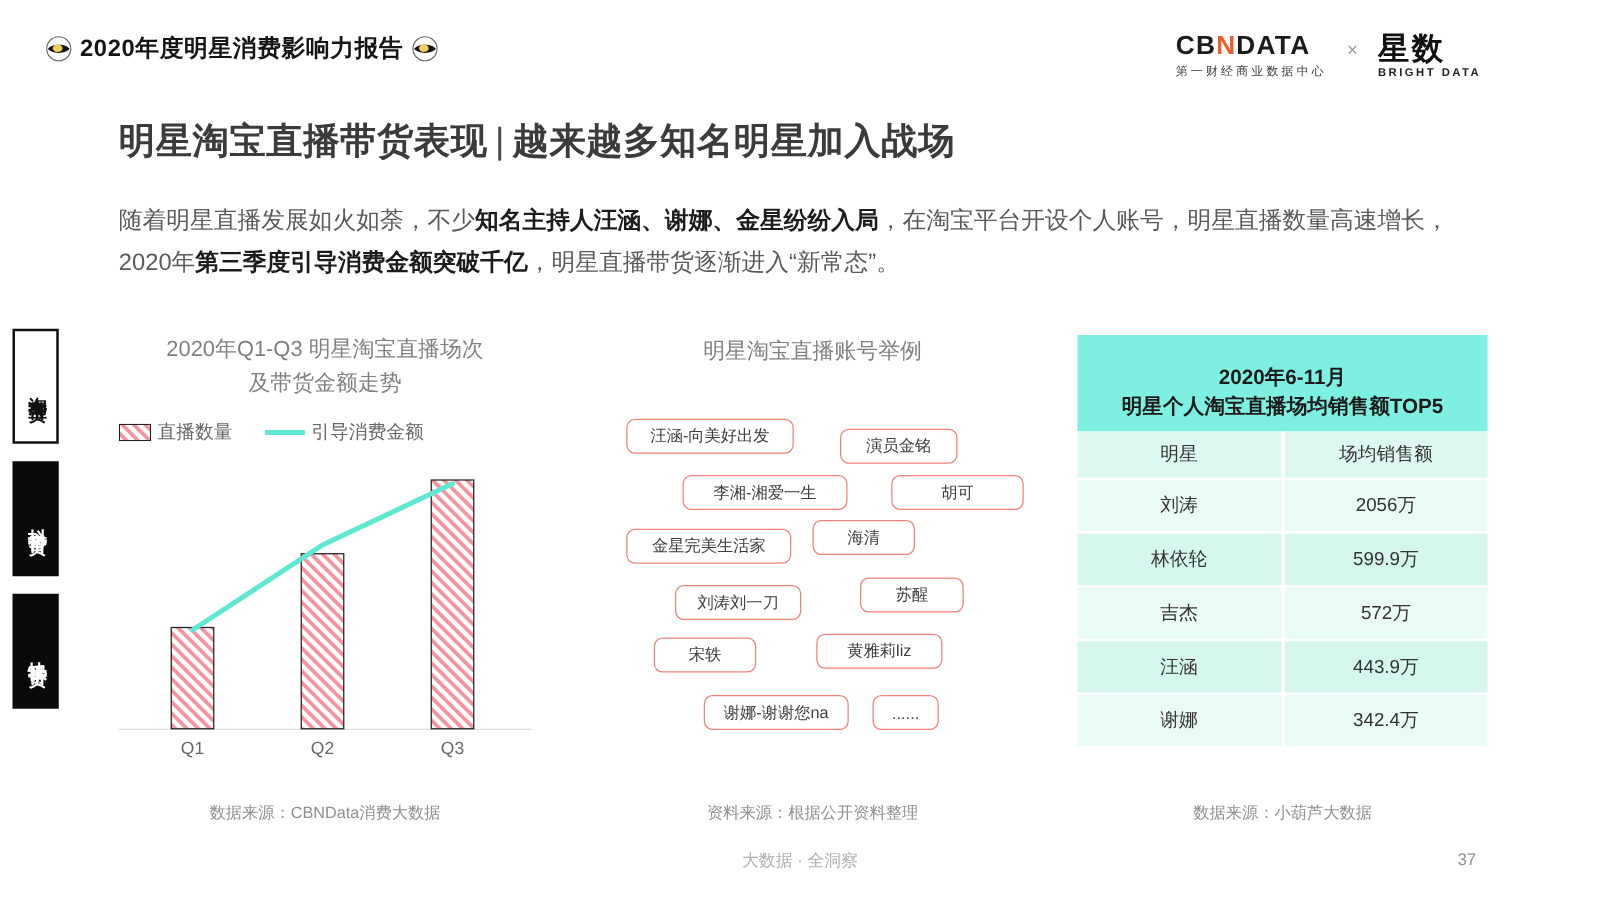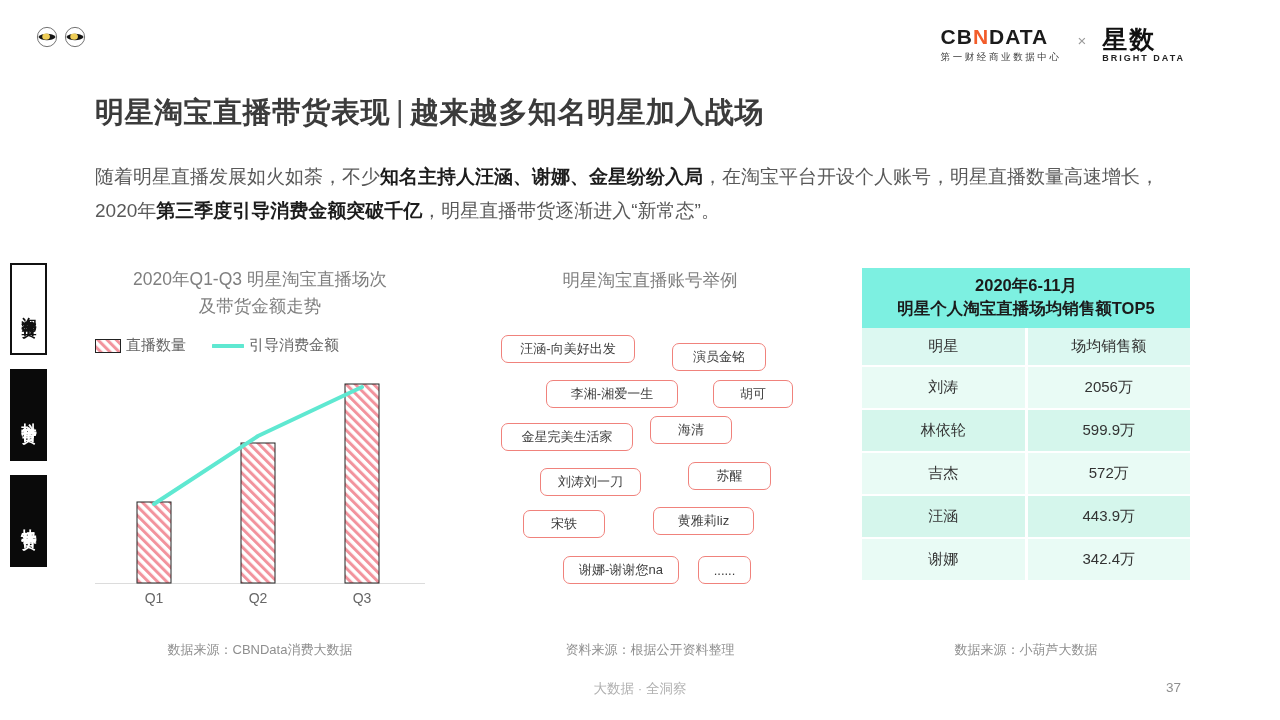--- a/index.html
+++ b/index.html
@@ -49,21 +49,21 @@
   
   .accounts-panel { position:absolute; left:480px; top:268px; width:340px; height:330px; }
   .accounts-title { text-align:center; font-size:17.5px; color:#7f7f7f; }
   .acct-box { position:absolute; height:28px; border:1.5px solid #F0827C; border-radius:7px;
     display:flex; align-items:center; justify-content:center; background:#fff;
     font-size:13px; color:#3d3d3d; white-space:nowrap; }
 
   
   .sales-table { position:absolute; left:862px; top:268px; width:328px; }
   .t-header { background:#7DF0E1; text-align:center; font-weight:700; color:#1b1b1b;
-    padding:6px 0 8px 0; line-height:23px; font-size:16.5px; }
+    padding:23px 0 8px 0; line-height:23px; font-size:16.5px; }
   .t-sub { display:flex; gap:3px; margin-top:0; }
   .t-sub div { flex:1; background:#DCF8F1; text-align:center; padding:9px 0; font-size:15px; color:#333; }
   .t-row { display:flex; gap:3px; margin-top:2px; }
   .t-row div { flex:1; text-align:center; padding:11px 2px; font-size:15px; color:#333; }
   .t-row.light div { background:#E9FBF5; }
   .t-row.dark div { background:#D5F6EC; }
 
   
   .source { position:absolute; top:641px; font-size:13px; color:#8f8f8f; text-align:center; }
   .source.s1 { left:95px; width:330px; }
@@ -87,20 +87,21 @@
 <div class="page">
 
   <div class="header-left">
     <span class="eye-icon">
       <svg width="22" height="22" viewBox="0 0 24 24">
         <circle cx="12" cy="12" r="10.5" fill="none" stroke="#666" stroke-width="1"></circle>
         <path d="M2.5 12 C6 7.2, 18 7.2, 21.5 12 C18 16.8, 6 16.8, 2.5 12 Z" fill="#141414"></path>
         <ellipse cx="11" cy="11.6" rx="4.2" ry="3.3" fill="#EFCE58"></ellipse>
       </svg>
     </span>
+    <span class="report-title">2020年度明星消费影响力报告</span>
     <span class="eye-icon">
       <svg width="22" height="22" viewBox="0 0 24 24">
         <circle cx="12" cy="12" r="10.5" fill="none" stroke="#666" stroke-width="1"></circle>
         <path d="M2.5 12 C6 7.2, 18 7.2, 21.5 12 C18 16.8, 6 16.8, 2.5 12 Z" fill="#141414"></path>
         <ellipse cx="11" cy="11.6" rx="4.2" ry="3.3" fill="#EFCE58"></ellipse>
       </svg>
     </span>
   </div>
 
   <div class="header-right">
@@ -161,21 +162,21 @@
         <text x="267" y="238" text-anchor="middle" font-size="14" fill="#666">Q3</text>
       </svg>
   </div>
 
   <div class="accounts-panel">
     <div class="accounts-title">明星淘宝直播账号举例</div>
     <div id="acctBoxes">
         <div class="acct-box" style="left: 21px; top: 67px; width: 134px;">汪涵-向美好出发</div>
         <div class="acct-box" style="left: 192px; top: 75px; width: 94px;">演员金铭</div>
         <div class="acct-box" style="left: 66px; top: 112px; width: 132px;">李湘-湘爱一生</div>
-        <div class="acct-box" style="left: 233px; top: 112px; width: 80px;">胡可</div>
+        <div class="acct-box" style="left: 233px; top: 112px; width: 106px;">胡可</div>
         <div class="acct-box" style="left: 21px; top: 155px; width: 132px;">金星完美生活家</div>
         <div class="acct-box" style="left: 170px; top: 148px; width: 82px;">海清</div>
         <div class="acct-box" style="left: 60px; top: 200px; width: 101px;">刘涛刘一刀</div>
         <div class="acct-box" style="left: 208px; top: 194px; width: 83px;">苏醒</div>
         <div class="acct-box" style="left: 43px; top: 242px; width: 82px;">宋轶</div>
         <div class="acct-box" style="left: 173px; top: 239px; width: 101px;">黄雅莉liz</div>
         <div class="acct-box" style="left: 83px; top: 288px; width: 116px;">谢娜-谢谢您na</div>
         <div class="acct-box" style="left: 218px; top: 288px; width: 53px;">......</div>
       </div>
   </div>

